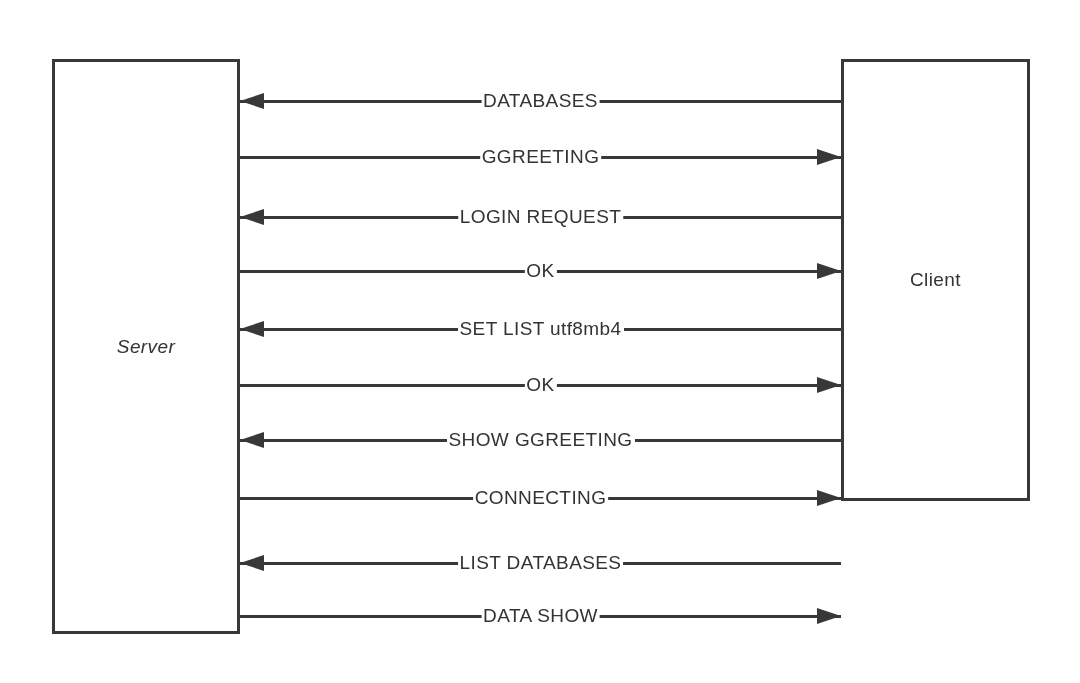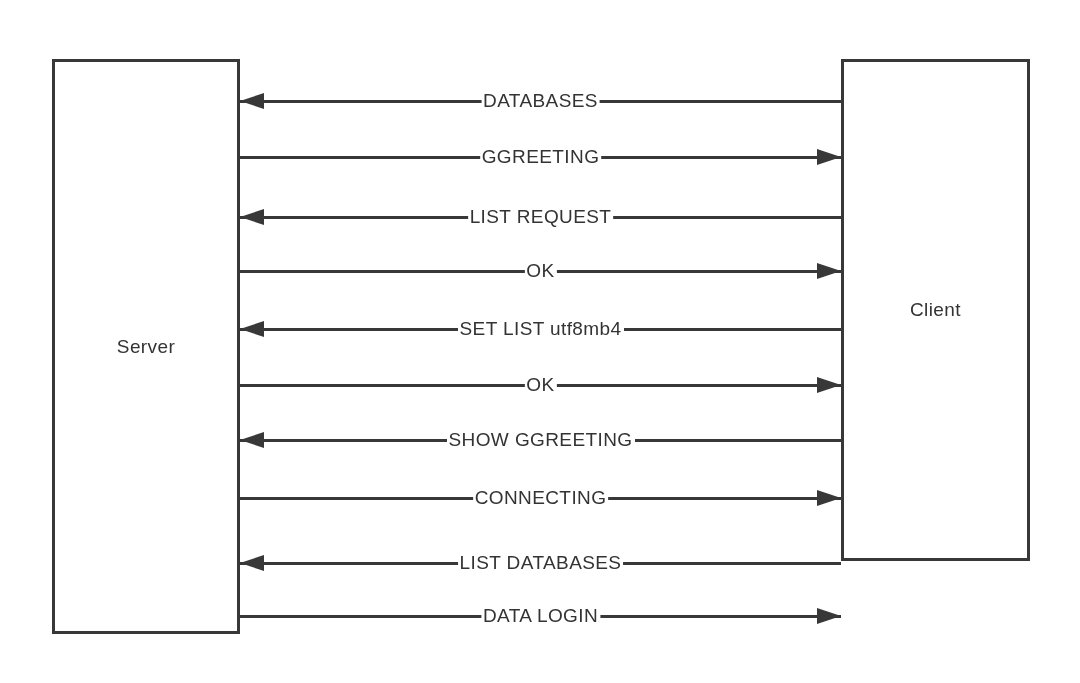--- a/index.html
+++ b/index.html
@@ -16,22 +16,22 @@
     position: absolute;
     box-sizing: border-box;
     border: 3px solid #383838;
     background: #ffffff;
     display: flex;
     align-items: center;
     justify-content: center;
     font-size: 19px;
     letter-spacing: 0.4px;
   }
-  .box-server { left: 52px;  top: 59px; width: 188px; height: 575px; }
-  .box-client { left: 841px; top: 59px; width: 189px; height: 502px; }
+  .box-server { left: 52px;  top: 59px; width: 188px; height: 575px; font-style: italic; }
+  .box-client { left: 841px; top: 59px; width: 189px; height: 442px; }
 
   .msg-row {
     position: absolute;
     left: 240px;
     width: 601px;
     height: 0;
   }
   .msg-line {
     position: absolute;
     left: 0; right: 0;
@@ -79,21 +79,21 @@
     <div class="msg-label">DATABASES</div>
   </div>
       <div class="msg-row dir-to-client" style="top: 157px;">
     <div class="msg-line"></div>
     <div class="arrowhead"></div>
     <div class="msg-label">GGREETING</div>
   </div>
       <div class="msg-row dir-to-server" style="top: 217px;">
     <div class="msg-line"></div>
     <div class="arrowhead"></div>
-    <div class="msg-label">LIST REQUEST</div>
+    <div class="msg-label">LOGIN REQUEST</div>
   </div>
       <div class="msg-row dir-to-client" style="top: 271px;">
     <div class="msg-line"></div>
     <div class="arrowhead"></div>
     <div class="msg-label">OK</div>
   </div>
       <div class="msg-row dir-to-server" style="top: 329px;">
     <div class="msg-line"></div>
     <div class="arrowhead"></div>
     <div class="msg-label">SET LIST utf8mb4</div>
@@ -114,16 +114,16 @@
     <div class="msg-label">CONNECTING</div>
   </div>
       <div class="msg-row dir-to-server" style="top: 563px;">
     <div class="msg-line"></div>
     <div class="arrowhead"></div>
     <div class="msg-label">LIST DATABASES</div>
   </div>
       <div class="msg-row dir-to-client" style="top: 616px;">
     <div class="msg-line"></div>
     <div class="arrowhead"></div>
-    <div class="msg-label">DATA LOGIN</div>
+    <div class="msg-label">DATA SHOW</div>
   </div>
     </div>
 </div>
 
 </body></html>

